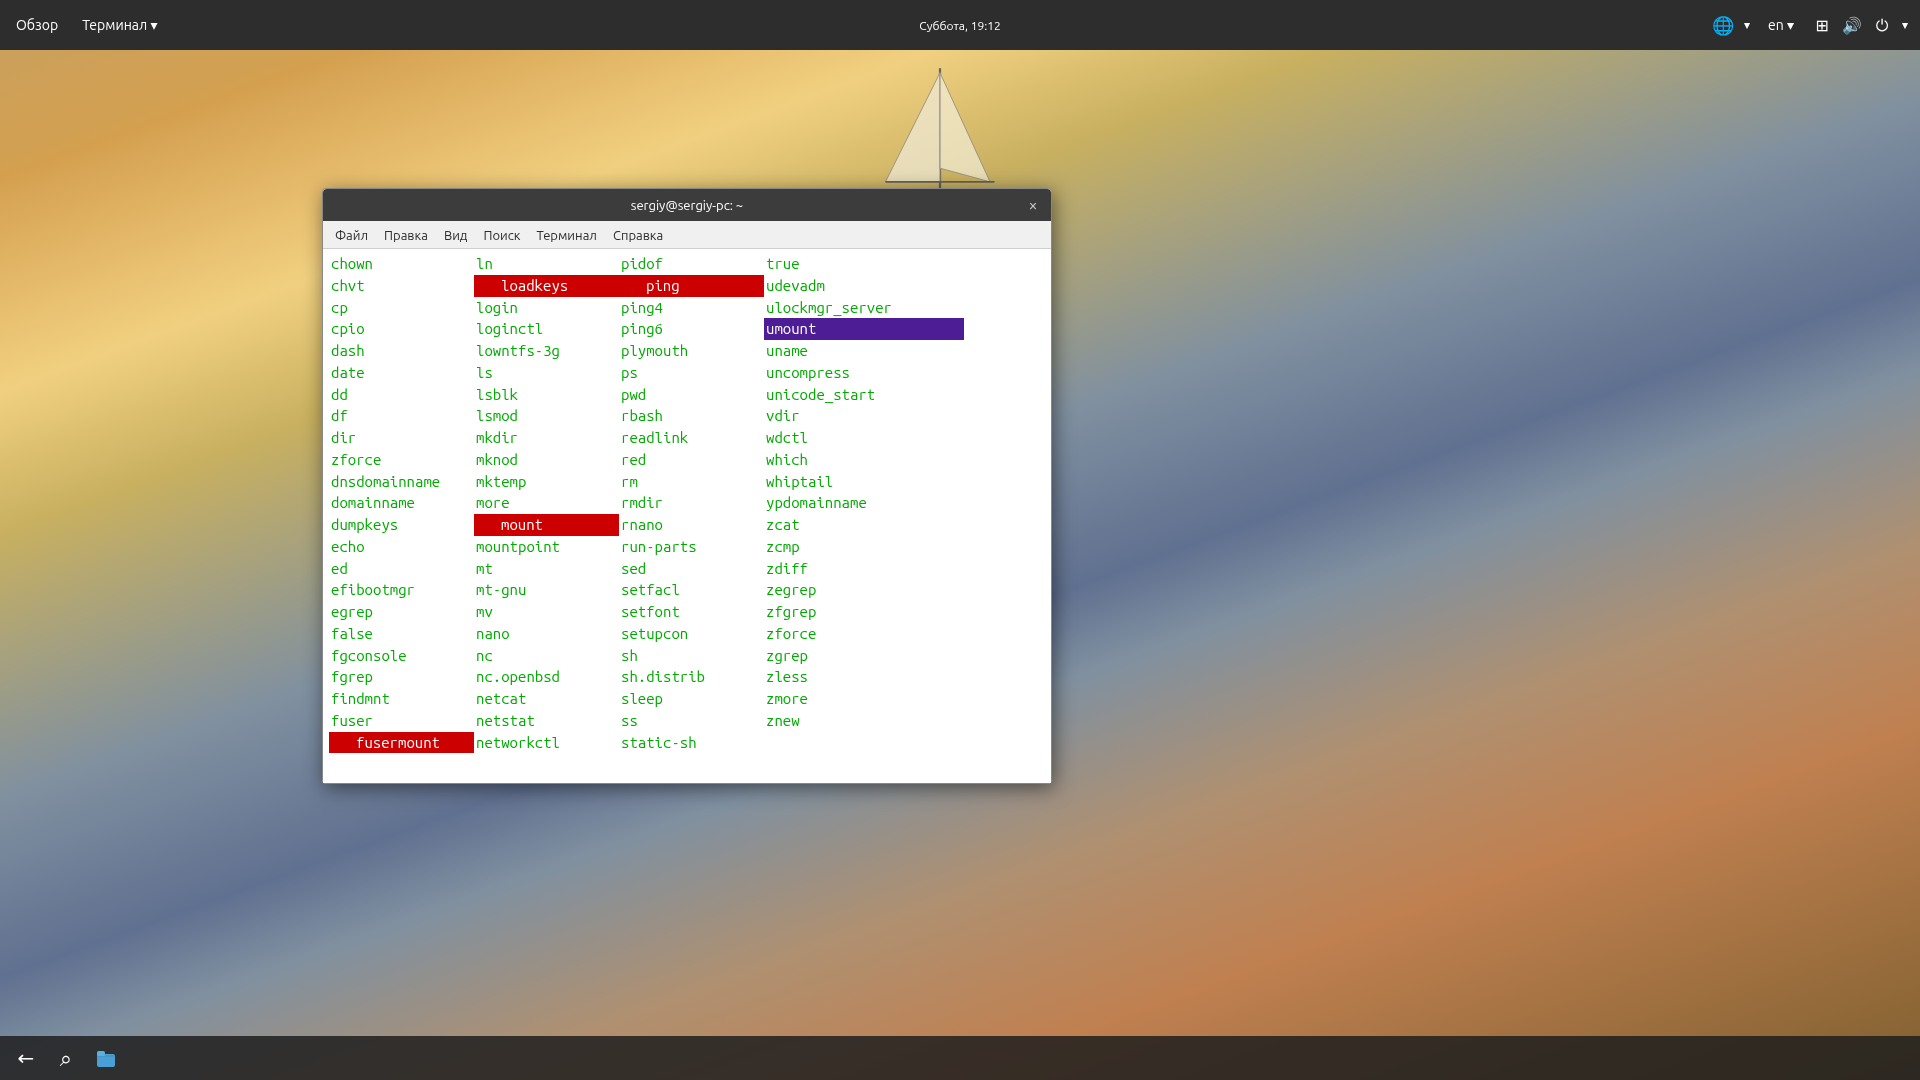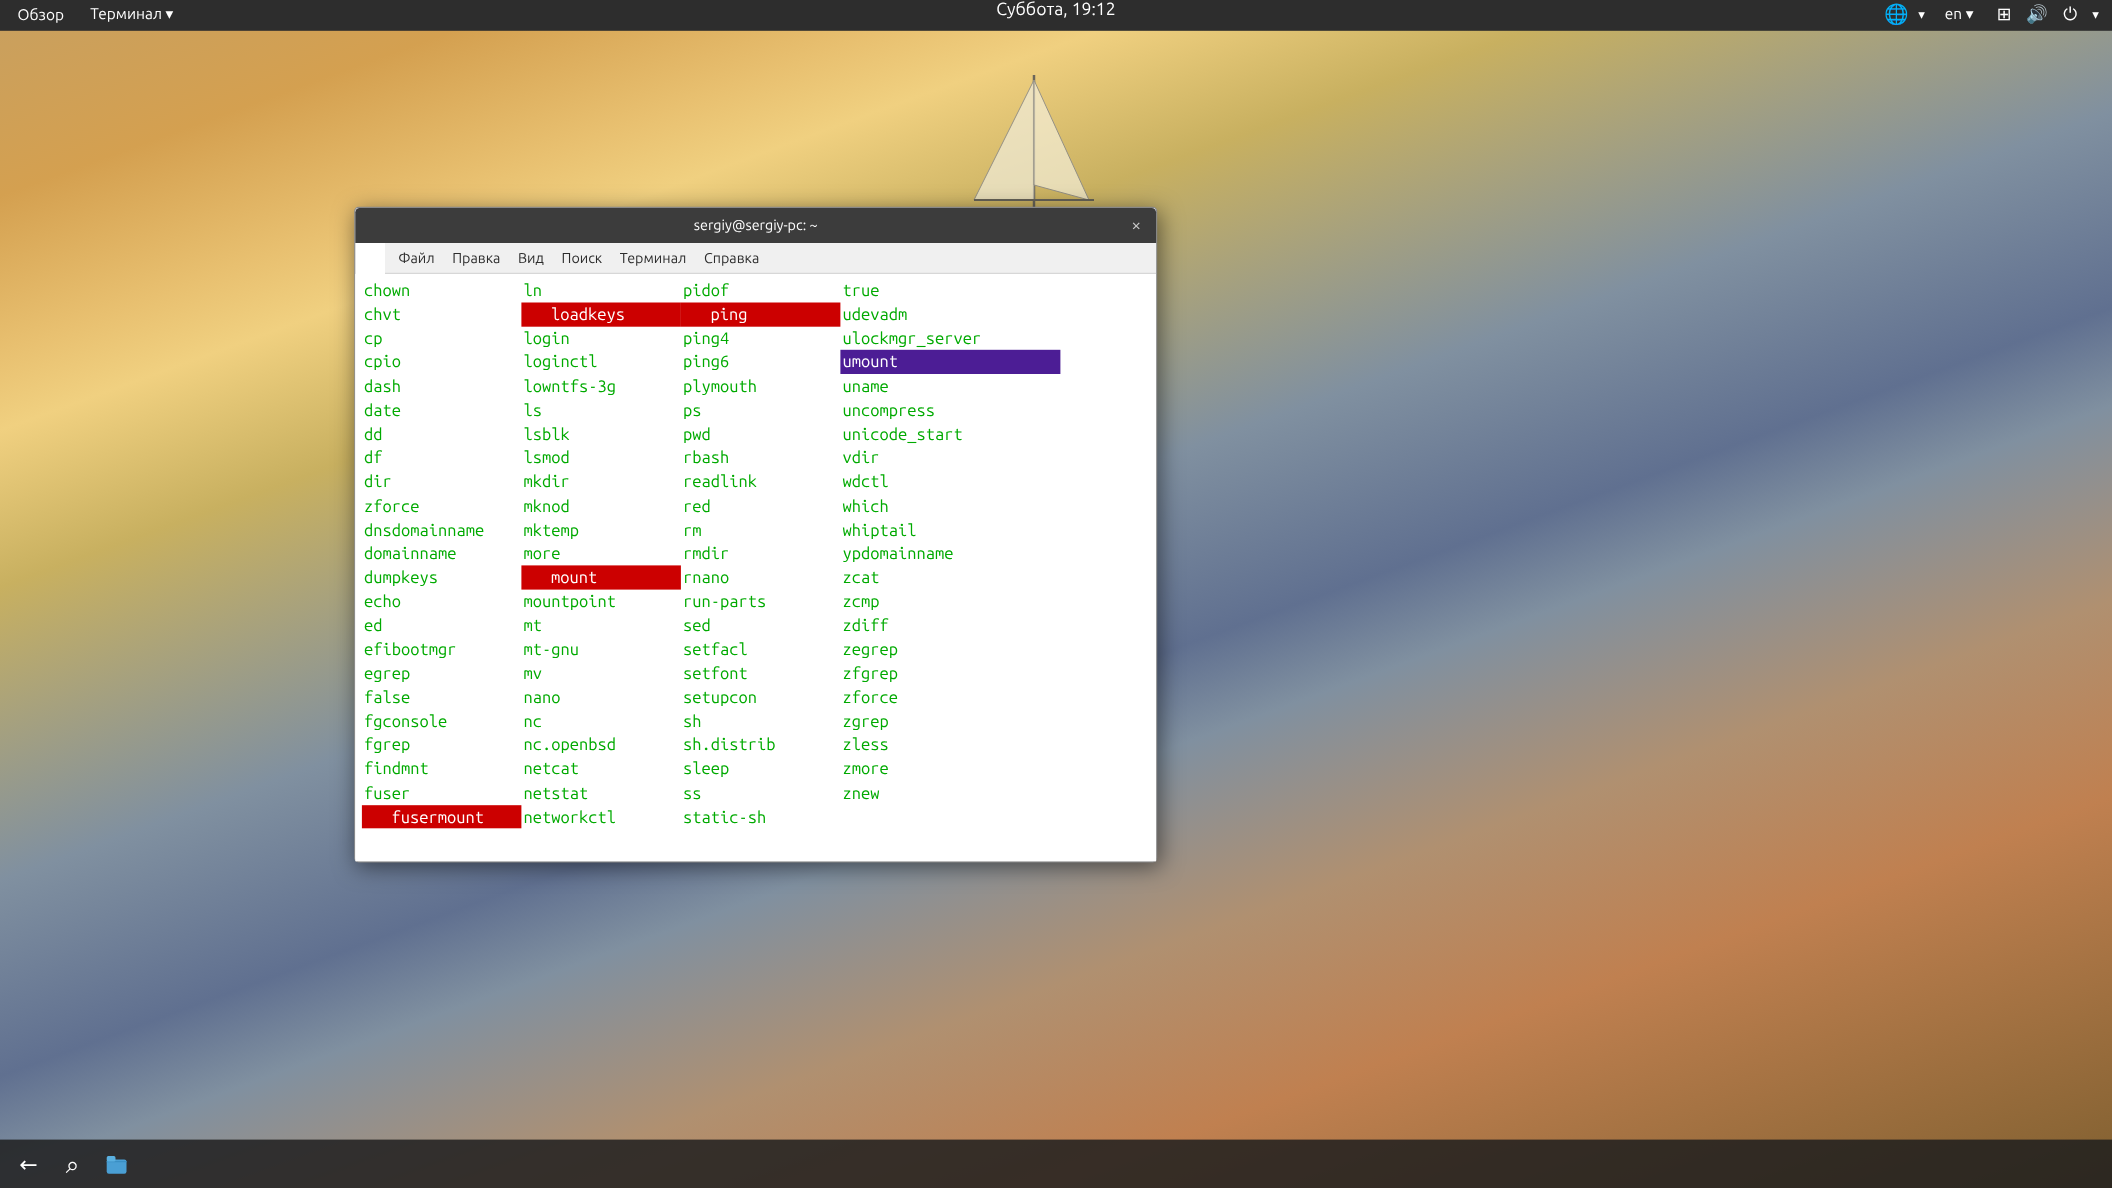--- a/index.html
+++ b/index.html
@@ -32,42 +32,42 @@
       );
       position: relative;
     }
 
     
     #top-panel {
       position: absolute;
       top: 0;
       left: 0;
       width: 100%;
-      height: 28px;
+      height: 50px;
       background: #2d2d2d;
       display: flex;
-      align-items: flex-start;
+      align-items: center;
       justify-content: space-between;
       z-index: 100;
       color: #ffffff;
       font-size: 14px;
     }
 
     #panel-left {
       display: flex;
       align-items: center;
       gap: 8px;
       padding-left: 8px;
     }
 
     #panel-center {
       position: absolute;
       left: 50%;
       transform: translateX(-50%);
-      font-size: 16px;
+      font-size: 12px;
       color: #ffffff;
     }
 
     #panel-right {
       display: flex;
       align-items: center;
       gap: 10px;
       padding-right: 12px;
     }
 
@@ -150,21 +150,20 @@
     }
 
     #terminal-menubar {
       background: #f0f0f0;
       height: 28px;
       display: flex;
       align-items: center;
       padding: 0 4px;
       border-bottom: 1px solid #d0d0d0;
       flex-shrink: 0;
-      margin-left: 27px;
     }
 
     .menu-item {
       padding: 3px 8px;
       font-size: 13px;
       color: #2c2c2c;
       cursor: pointer;
       border-radius: 2px;
     }
 

